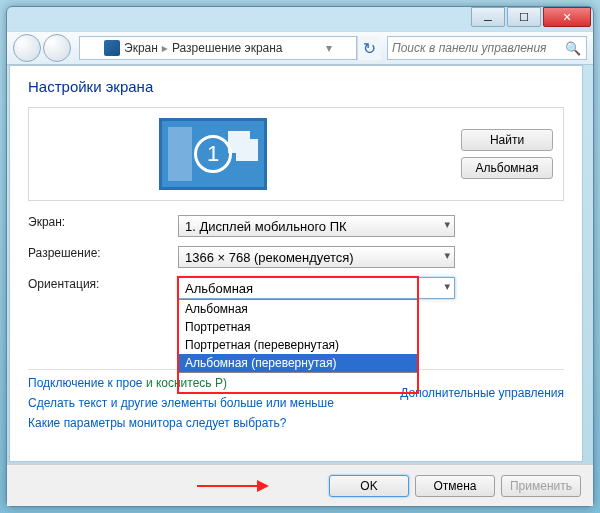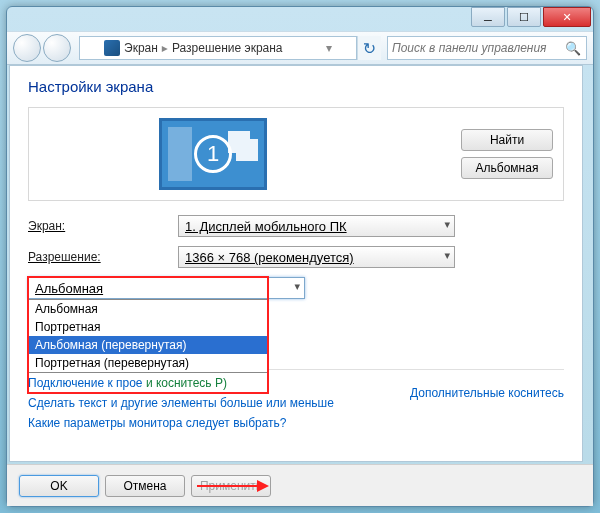--- a/index.html
+++ b/index.html
@@ -32,42 +32,42 @@
   
   .preview-wrap { border: 1px solid #d8d8d8; padding: 10px; display: flex; align-items: center; justify-content: space-between; margin-bottom: 14px; }
   .monitor-thumb { width: 108px; height: 72px; border: 3px solid #2a6fb0; background: #3d8fd0; margin-left: 120px; position: relative; display: flex; align-items: center; justify-content: center; }
   .monitor-thumb::before { content:""; position:absolute; left:6px; top:6px; bottom:6px; width:24px; background: rgba(255,255,255,0.3); }
   .monitor-thumb::after { content:""; position:absolute; right:14px; top:10px; width:22px; height:22px; background: rgba(255,255,255,0.9); box-shadow: 8px 8px 0 rgba(255,255,255,0.9); }
   .mon-num { width: 38px; height: 38px; border-radius: 50%; border: 3px solid #fff; color: #fff; font-size: 22px; display: flex; align-items: center; justify-content: center; z-index: 2; position: relative; }
   .side-btns { display: flex; flex-direction: column; gap: 6px; }
   .std-btn { min-width: 92px; height: 22px; font-size: 12px; background: linear-gradient(to bottom,#f8f8f8,#e4e4e4); border: 1px solid #a8a8a8; border-radius: 3px; cursor: pointer; }
   
   
-  .form-row { display: flex; align-items: center; margin: 9px 0; font-size: 12px; text-decoration: underline; }
+  .form-row { display: flex; align-items: flex-start; margin: 9px 0; font-size: 12px; }
   .form-label { width: 150px; color: #222; }
   .combo { width: 277px; height: 22px; border: 1px solid #a0a0a0; background: linear-gradient(to bottom,#fff,#eaeaea); font-size: 13px; padding: 0 22px 0 6px; position: relative; cursor: pointer; display: flex; align-items: center; }
   .combo::after { content: "▾"; position: absolute; right: 4px; top: 2px; font-size: 11px; color: #555; }
   
   
   .orient-combo-wrap { position: relative; width: 240px; border-radius: 9px; }
   .orient-red-box { position: absolute; top: -1px; left: -1px; width: 242px; height: 118px; border: 2px solid #ff2020; pointer-events: none; z-index: 5; }
   .combo-orient { background: #fff; border: 1px solid #7ea8cc; box-shadow: 0 0 3px rgba(80,150,220,0.6); }
   .dropdown-list { position: absolute; top: 22px; left: 0; width: 240px; background: #fff; border: 1px solid #888; font-size: 12px; z-index: 3; }
   .dd-item { padding: 2px 6px; cursor: pointer; }
   .dd-sel { background: #2a6fd0; color: #fff; }
   
   
   .adv-link { position: absolute; right: 18px; top: 320px; font-size: 12px; color: #0060c8; cursor: pointer; }
   .divider { border-top: 1px solid #e0e0e0; margin-top: 70px; }
   .text-links { margin-top: 6px; font-size: 12px; color: #0060c8; }
   .text-links div { margin: 6px 0; cursor: pointer; }
   .proj-text { color: #15803d; }
   
   
-  .bottombar { height: 42px; background: #f0f0f0; border-top: 1px solid #d0d0d0; display: flex; align-items: center; padding: 0 12px; gap: 6px; position: relative; }
+  .bottombar { height: 42px; background: #f0f0f0; border-top: 1px solid #d0d0d0; display: flex; align-items: center; justify-content: flex-end; padding: 0 12px; gap: 6px; position: relative; }
   .btn-btn { min-width: 80px; height: 22px; font-size: 12px; background: linear-gradient(to bottom,#f8f8f8,#e4e4e4); border: 1px solid #a0a0a0; border-radius: 3px; cursor: pointer; }
   .btn-ok { border: 1px solid #4a9ae0; box-shadow: 0 0 2px rgba(74,154,224,0.8); }
   .btn-disabled { color: #a0a0a0; }
   .arrow { position: absolute; left: 190px; top: 50%; transform: translateY(-50%); }
   .arrow-line { width: 60px; height: 2px; background: #ff2020; display: inline-block; vertical-align: middle; }
   .arrow-head { display: inline-block; width: 0; height: 0; border-top: 6px solid transparent; border-bottom: 6px solid transparent; border-left: 12px solid #ff2020; vertical-align: middle; }
 </style>
 </head>
 <body>
 
@@ -120,35 +120,36 @@
     </div>
 
     <div class="form-row">
       <div class="form-label">Разрешение:</div>
       <div class="combo">
           <span>1366 × 768 (рекомендуется)</span>
         </div>
     </div>
 
     <div class="form-row">
+      <div class="form-label">Ориентация:</div>
       <div class="orient-combo-wrap">
         <div class="orient-red-box"></div>
         <div class="combo combo-orient">
             <span>Альбомная</span>
           </div>
         <div class="dropdown-list">
           <div class="dd-item">Альбомная</div>
           <div class="dd-item">Портретная</div>
+          <div class="dd-item">Портретная (перевернутая)</div>
           <div class="dd-item dd-sel">Альбомная (перевернутая)</div>
-          <div class="dd-item">Портретная (перевернутая)</div>
         </div>
       </div>
     </div>
 
-    <div class="adv-link">Дополнительные коснитесь</div>
+    <div class="adv-link">Дополнительные управления</div>
 
     <div class="divider"></div>
     <div class="text-links">
       <div>
         <span style="color:#0060c8">Подключение к прое</span>
         <span class="proj-text">и коснитесь P)</span>
       </div>
       <div>Сделать текст и другие элементы больше или меньше</div>
       <div>Какие параметры монитора следует выбрать?</div>
     </div>

